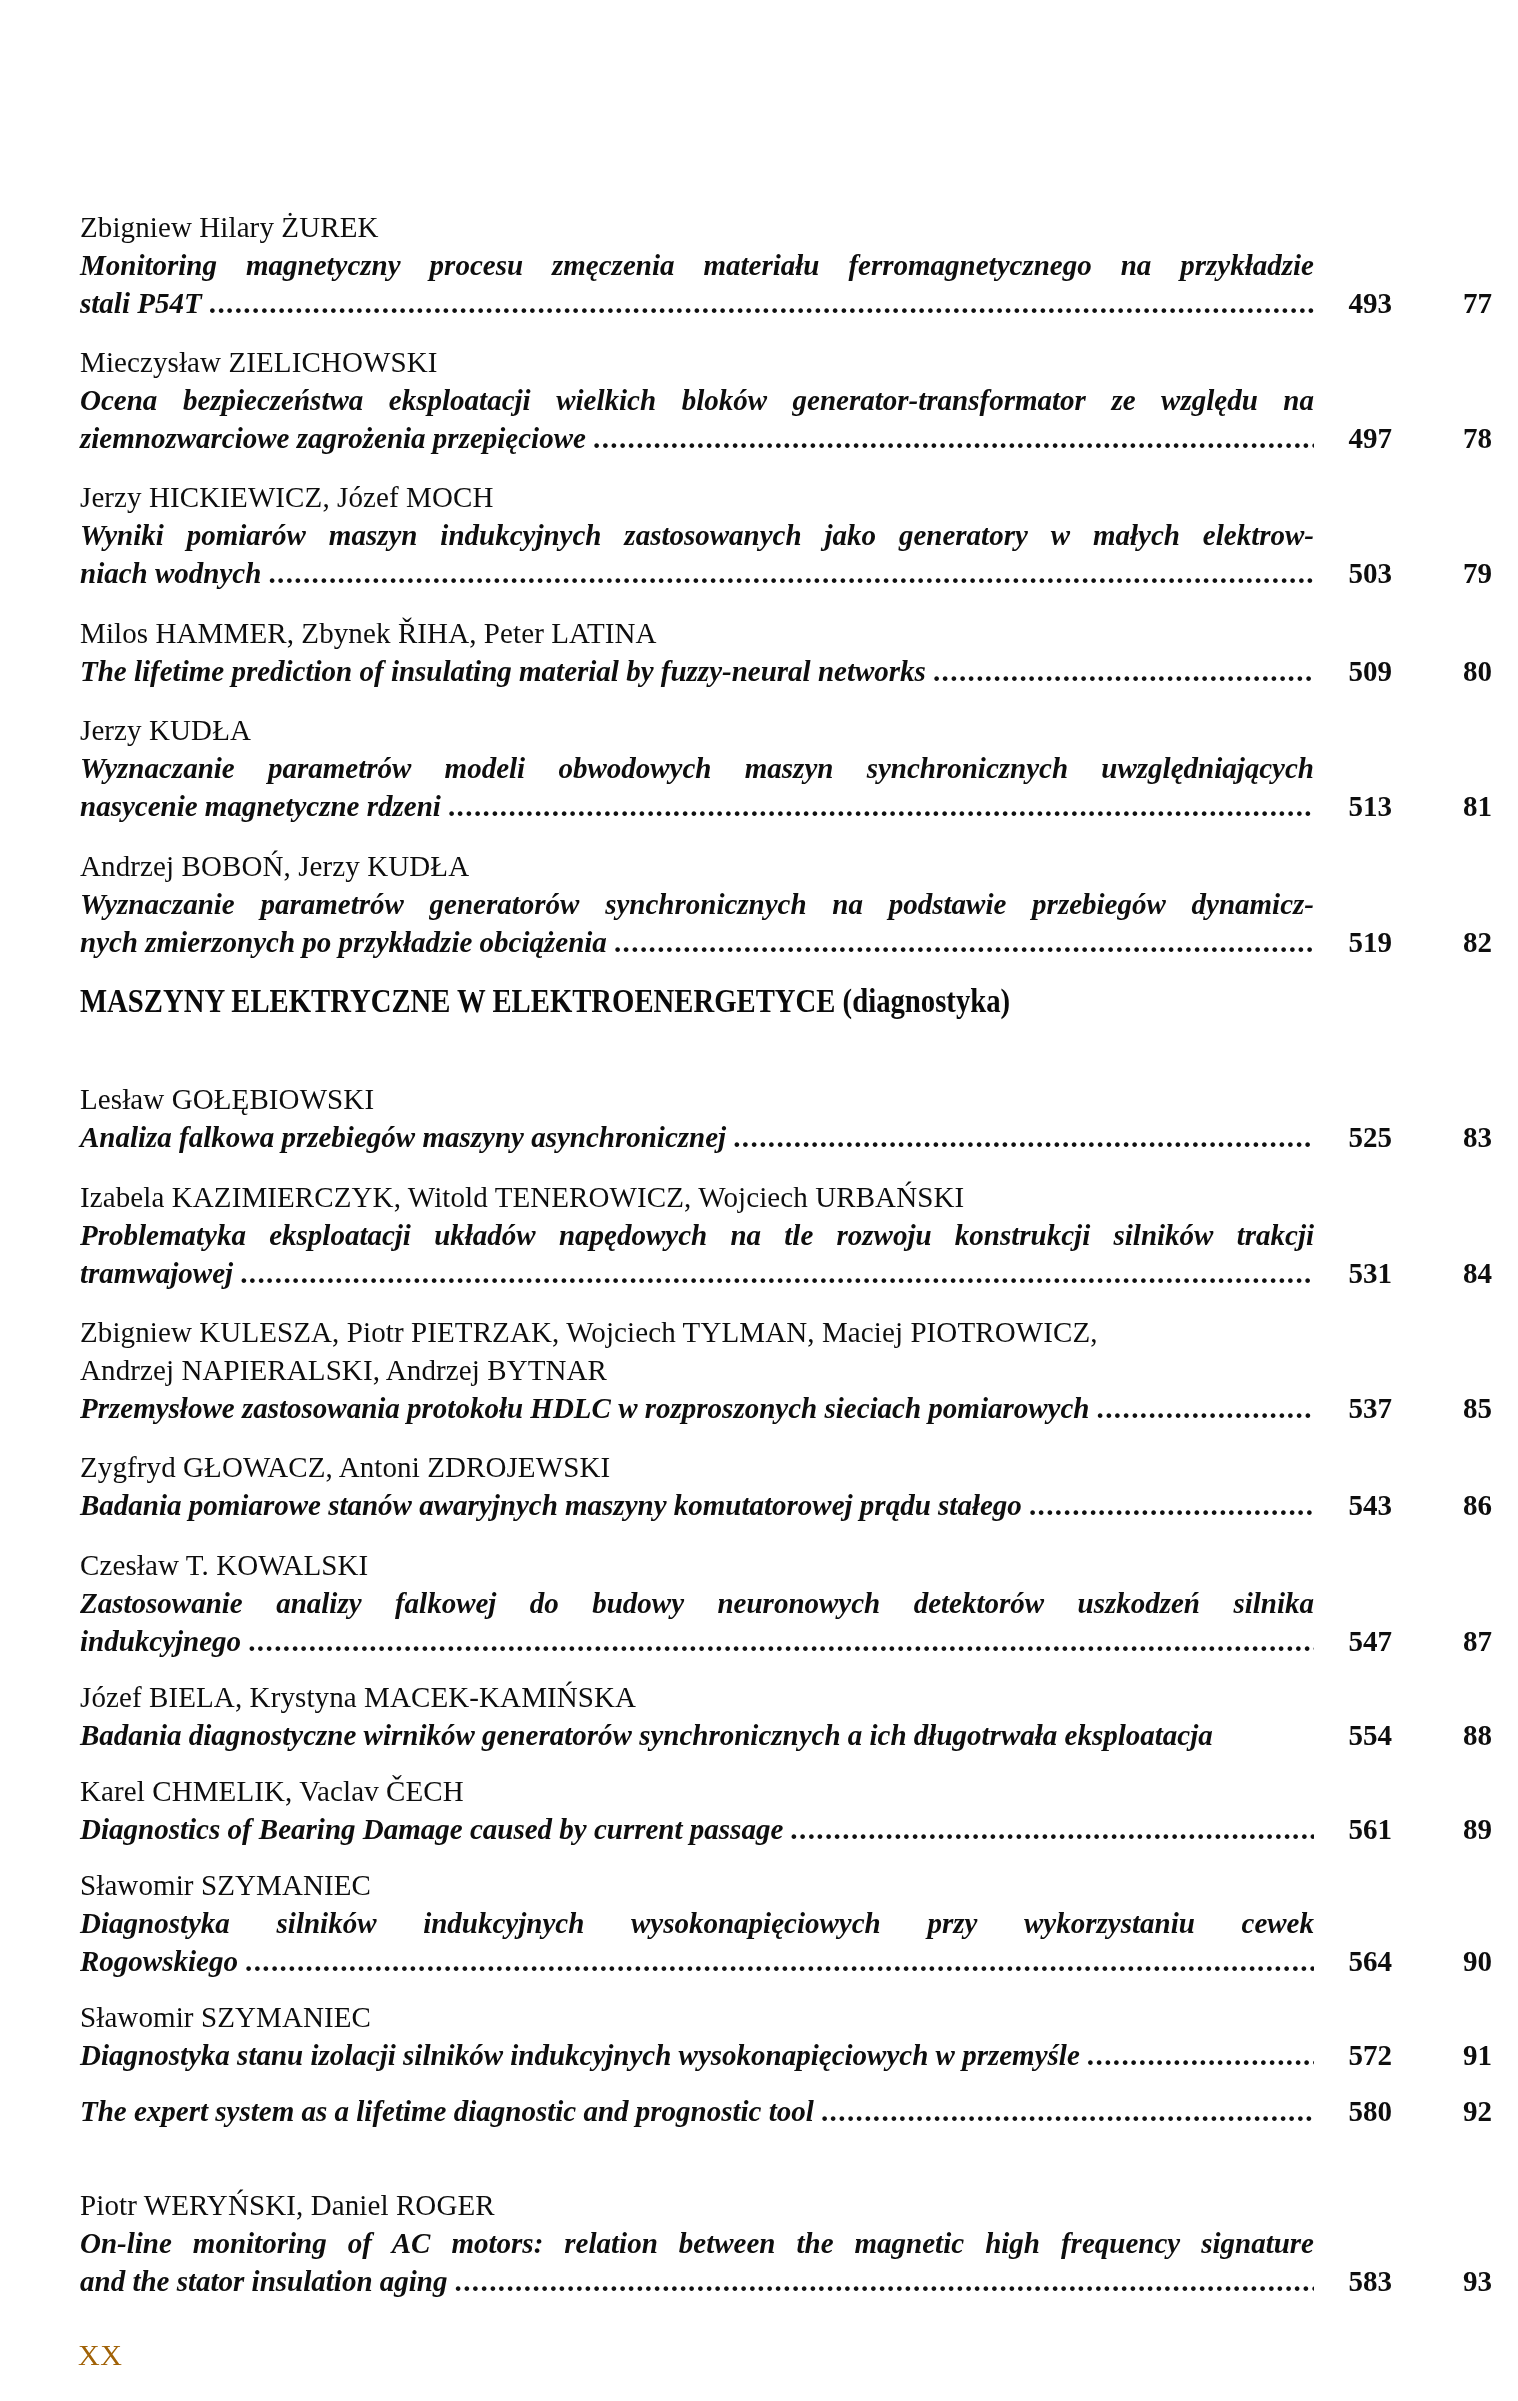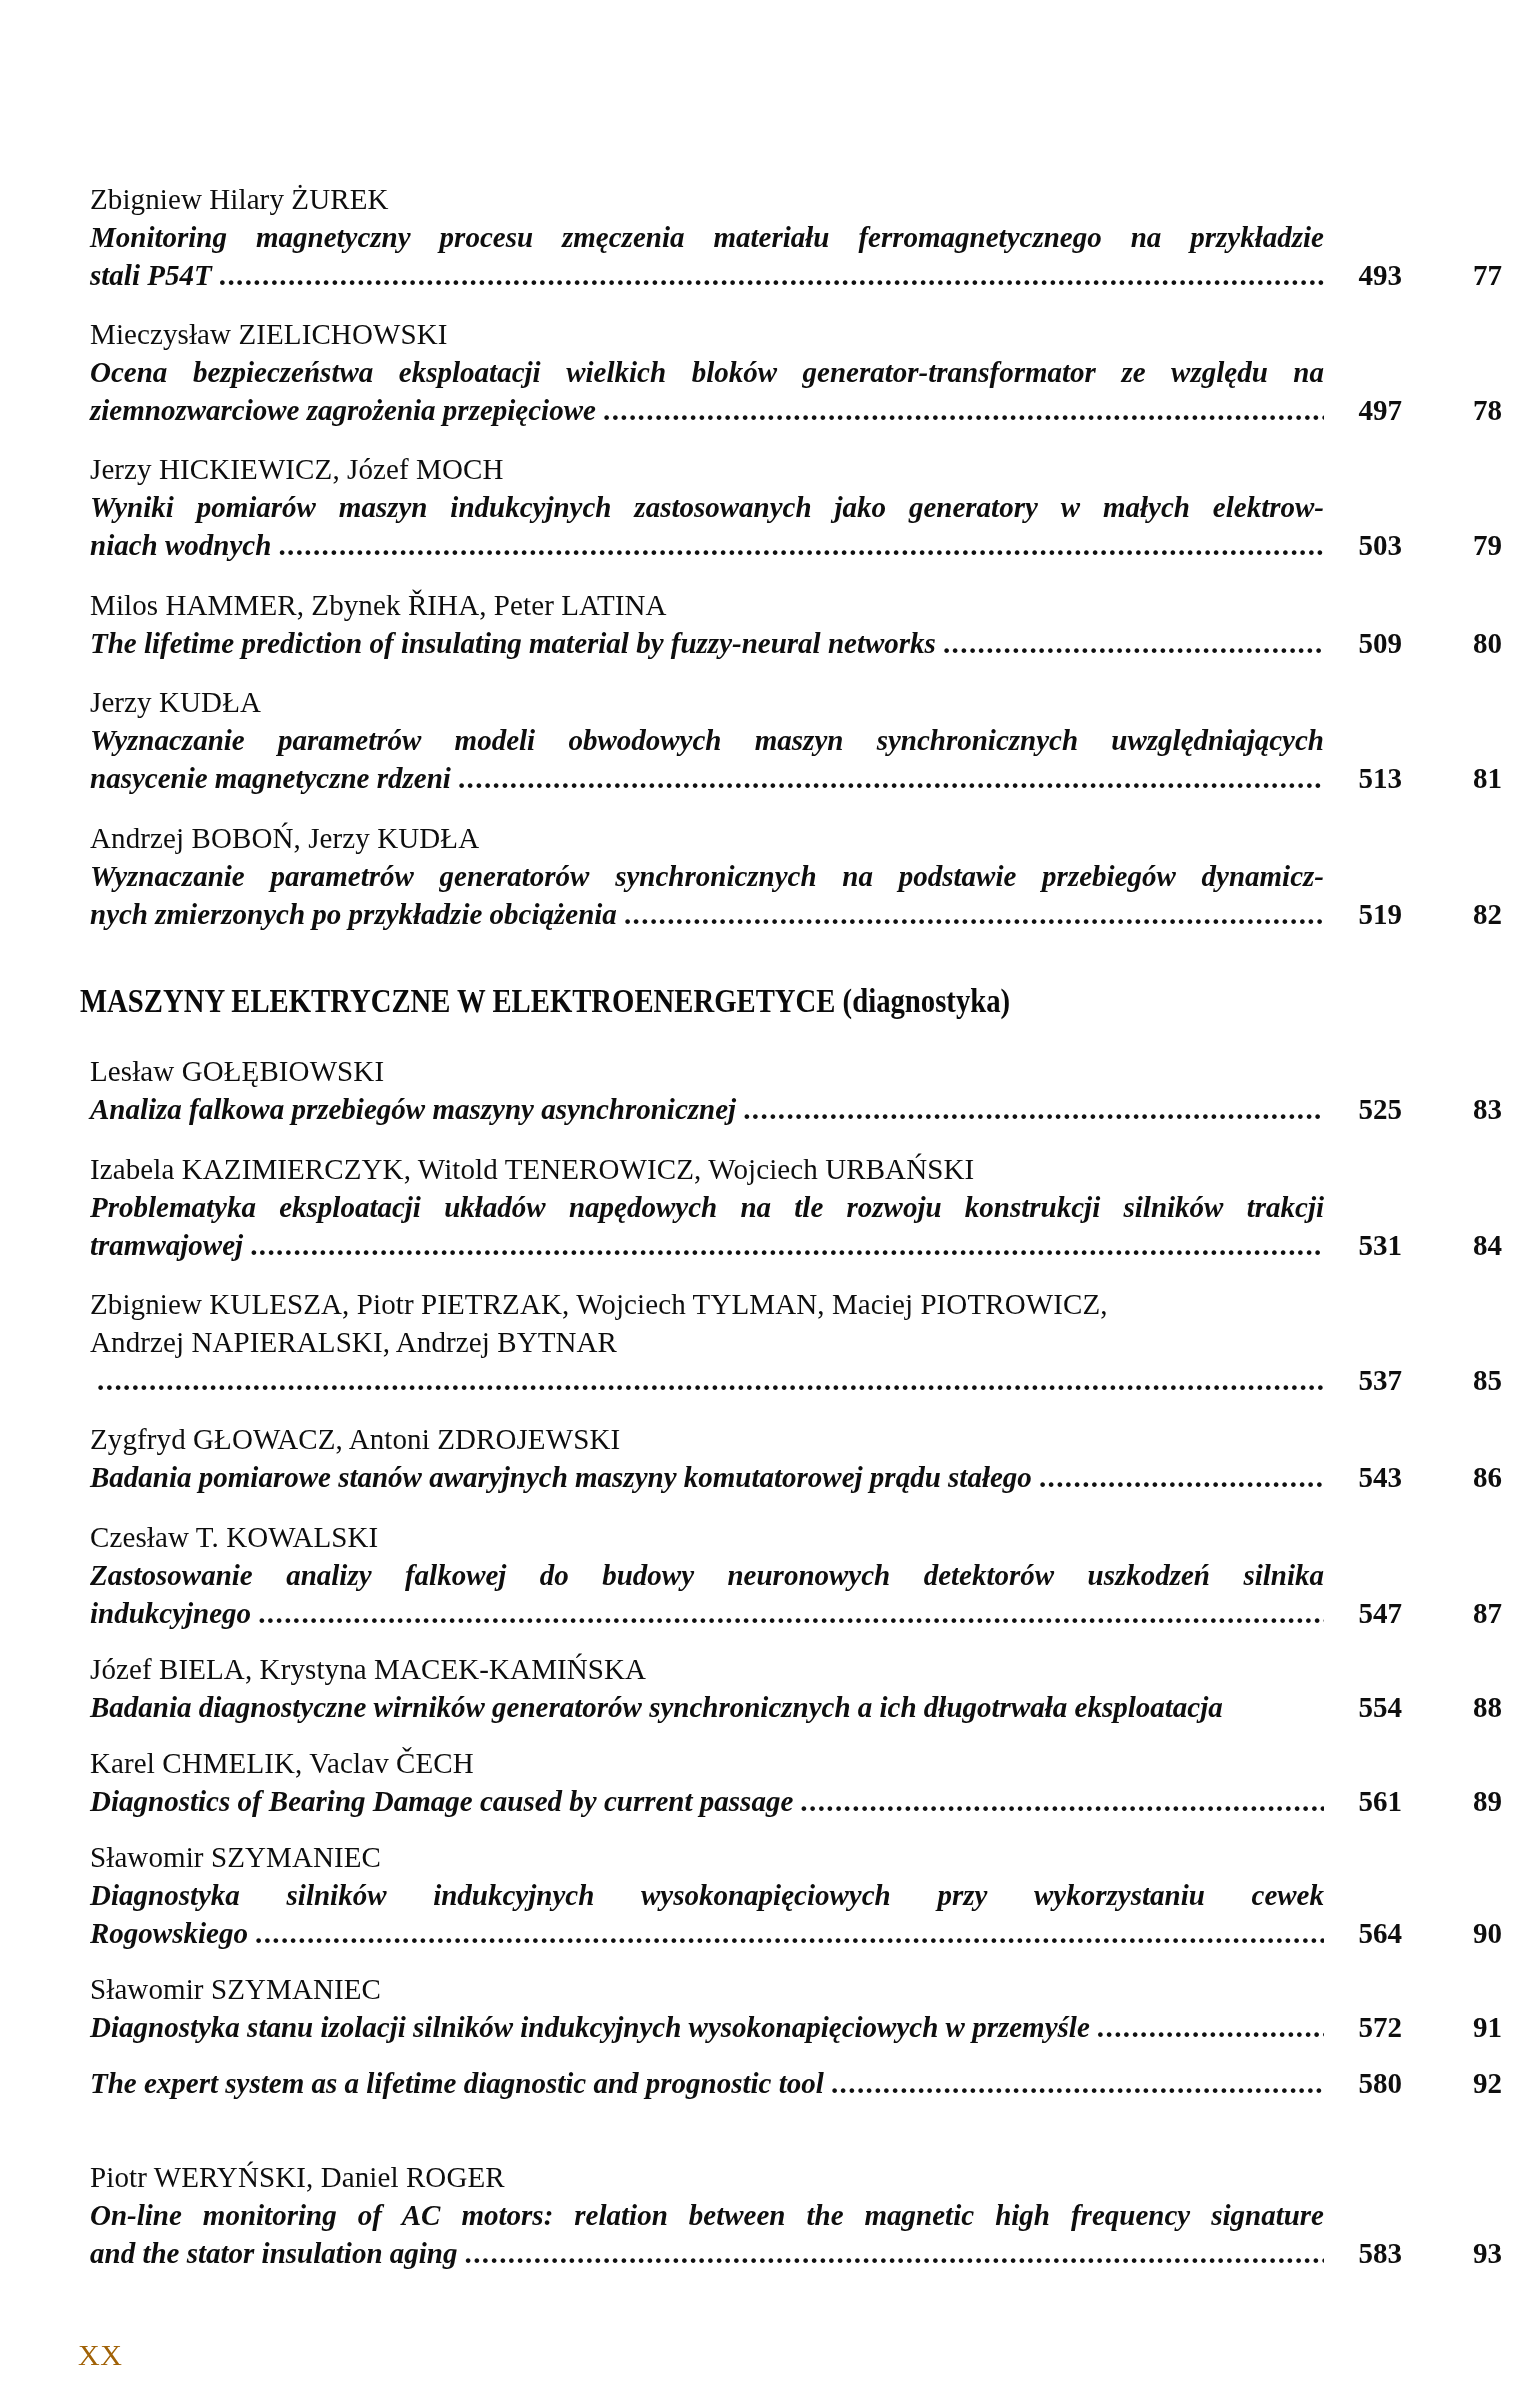--- a/index.html
+++ b/index.html
@@ -5,21 +5,21 @@
   html,body{margin:0;padding:0;}
   body{
     width:1519px;height:2401px;position:relative;
     background:#ffffff;
     font-family:"Liberation Serif","DejaVu Serif",serif;
     color:#0e0e0e;
     overflow:hidden;
   }
   .page{position:absolute;inset:0;}
   .entry{
-    position:absolute;left:90px;width:1412px;
+    position:absolute;left:80px;width:1412px;margin-top:28px;
   }
   .aline{
     height:38px;line-height:38px;
     font-size:29px;font-weight:400;font-style:normal;
     white-space:nowrap;
     letter-spacing:0.1px;
   }
   .tline{
     height:38px;line-height:38px;
     font-size:29px;font-weight:700;font-style:italic;
@@ -155,20 +155,21 @@
           <span class="frag">tramwajowej</span>
           <span class="dots">........................................................................................................................................................................................................</span>
           <span class="pg">531</span>
           <span class="no">84</span>
         </div>
       </div>
       <div class="entry" style="top: 1285px;">
         <div class="aline">Zbigniew KULESZA, Piotr PIETRZAK, Wojciech TYLMAN, Maciej PIOTROWICZ,</div>
         <div class="aline">Andrzej NAPIERALSKI, Andrzej BYTNAR</div>
         <div class="lastline">
+          <span class="frag">Przemysłowe zastosowania protokołu HDLC w rozproszonych sieciach pomiarowych</span>
           <span class="dots">........................................................................................................................................................................................................</span>
           <span class="pg">537</span>
           <span class="no">85</span>
         </div>
       </div>
       <div class="entry" style="top: 1420px;">
         <div class="aline">Zygfryd GŁOWACZ, Antoni ZDROJEWSKI</div>
         <div class="lastline">
           <span class="frag">Badania pomiarowe stanów awaryjnych maszyny komutatorowej prądu stałego</span>
           <span class="dots">........................................................................................................................................................................................................</span>

